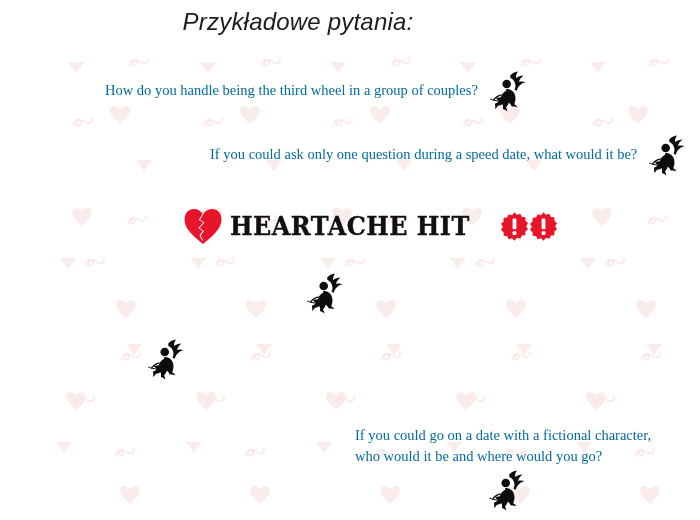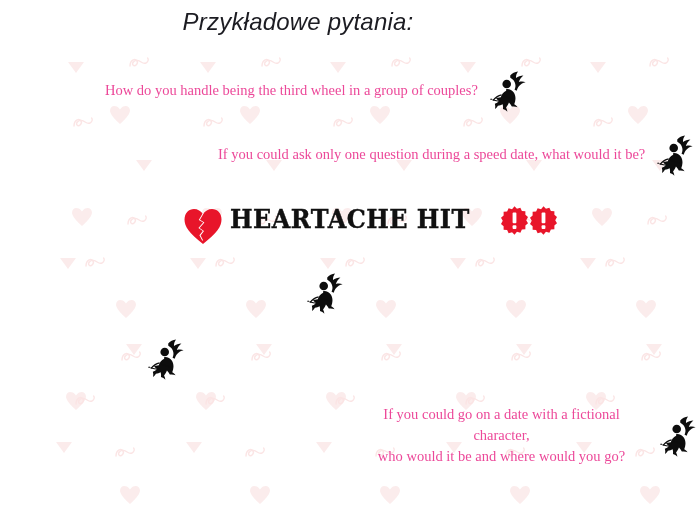--- a/index.html
+++ b/index.html
@@ -43,44 +43,45 @@
   .question-row {
     position: absolute;
     display: flex;
     align-items: center;
     z-index: 3;
   }
   .question-text {
     font-family: "Liberation Serif", serif;
     font-size: 14.5px;
     line-height: 1.45;
-    color: #ec4899;
+    color: #0369a1;
     white-space: pre-line;
-    text-align: center;
+    text-align: left;
   }
   .cupid-icon {
     flex: 0 0 auto;
     width: 46px;
     height: 46px;
     margin-left: 6px;
   }
   .cupid-icon svg { display: block; width: 100%; height: 100%; }
 
   #question-row-0 { left: 105px; top: 68px; }
-  #question-row-1 { left: 218px; top: 132px; }
+  #question-row-1 { left: 210px; top: 132px; }
   #question-row-2 { left: 295px; top: 270px; }
   #question-row-3 { left: 136px; top: 336px; }
-  #question-row-4 { left: 355px; top: 404px; }
+  #question-row-4 { left: 355px; top: 425px; flex-direction: column; }
 
   
   #brand-logo {
     position: absolute;
     left: 183px;
     top: 206px;
     display: flex;
+    align-items: center;
     z-index: 4;
   }
   #broken-heart-icon {
     width: 40px;
     height: 40px;
     flex: 0 0 auto;
   }
   #broken-heart-icon svg { display: block; width: 100%; height: 100%; }
 
   #brand-logo-text {

